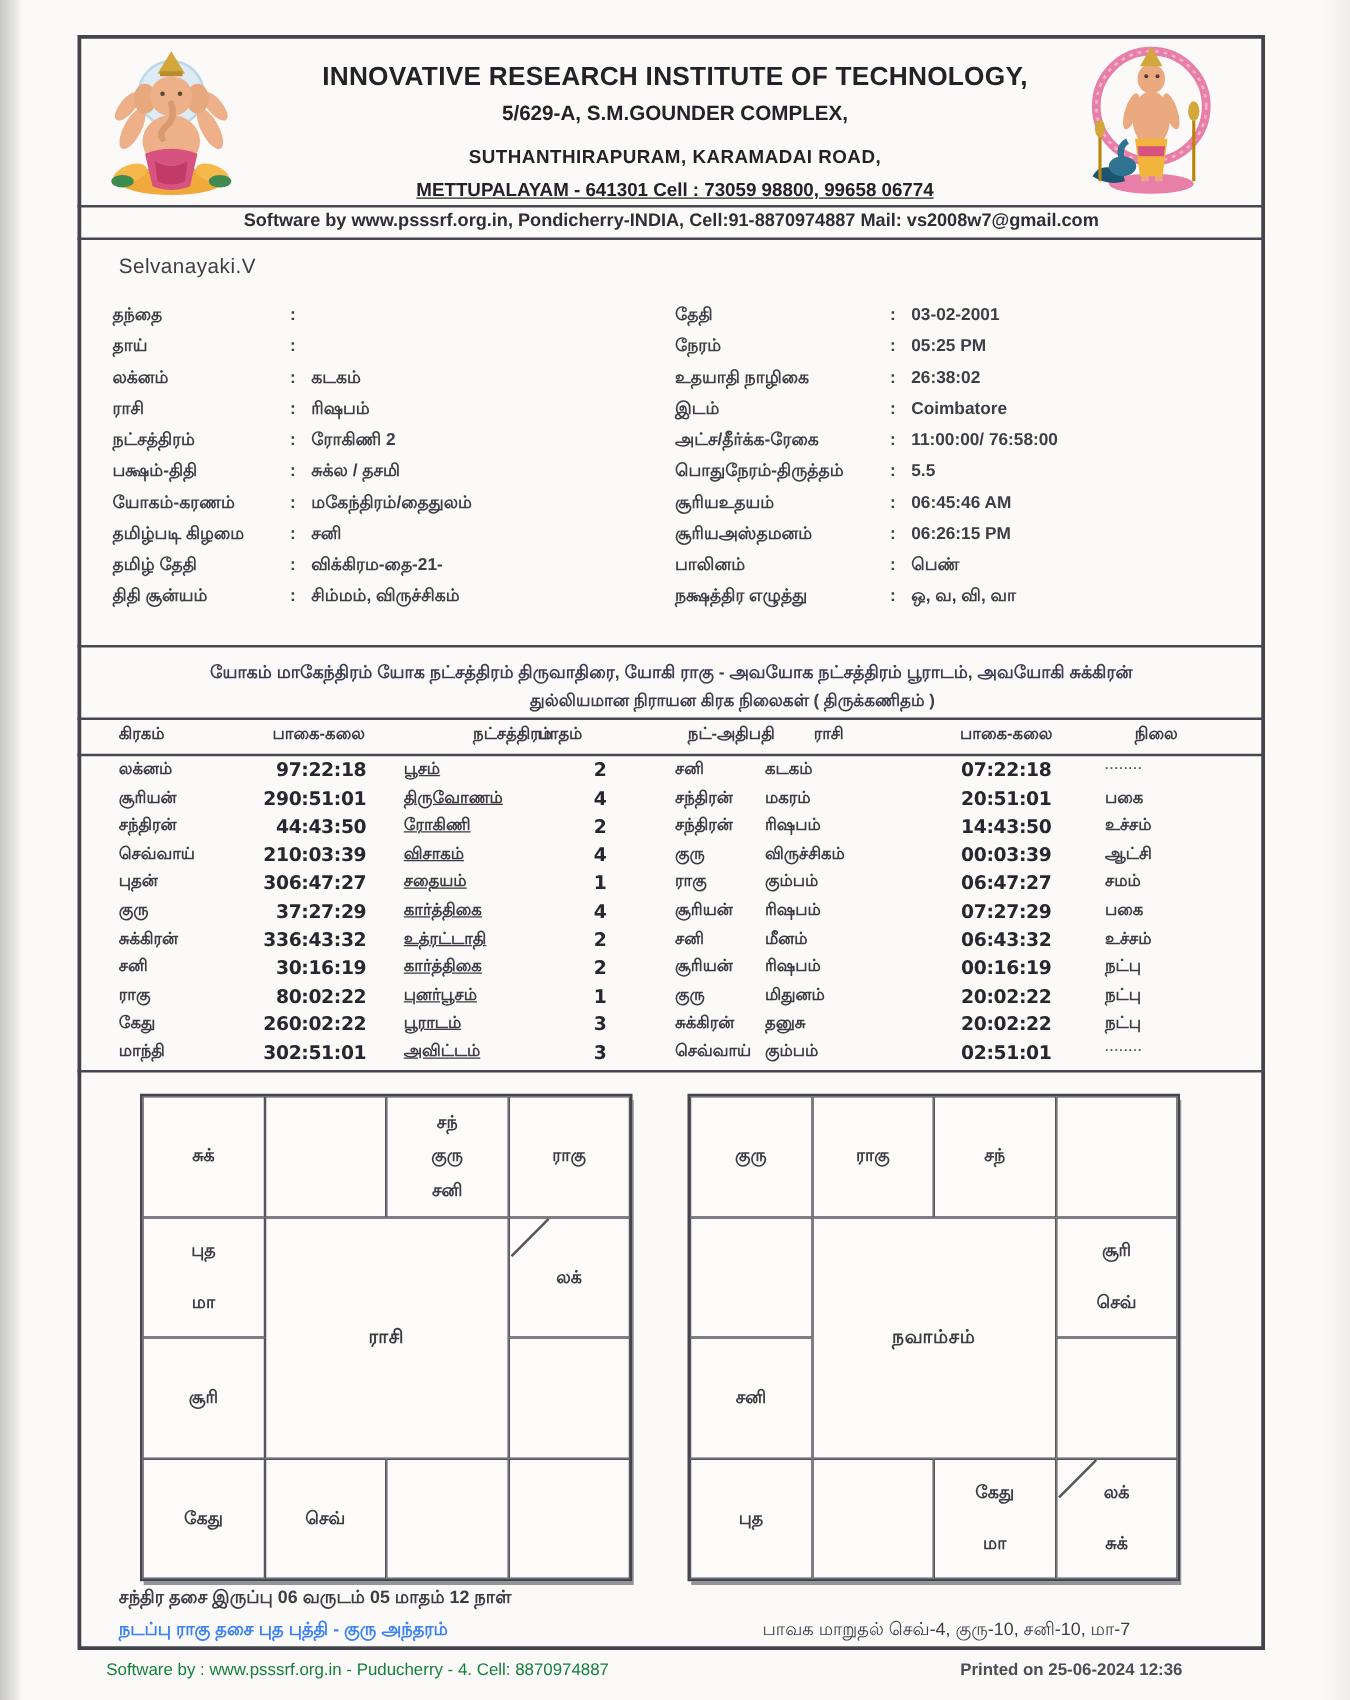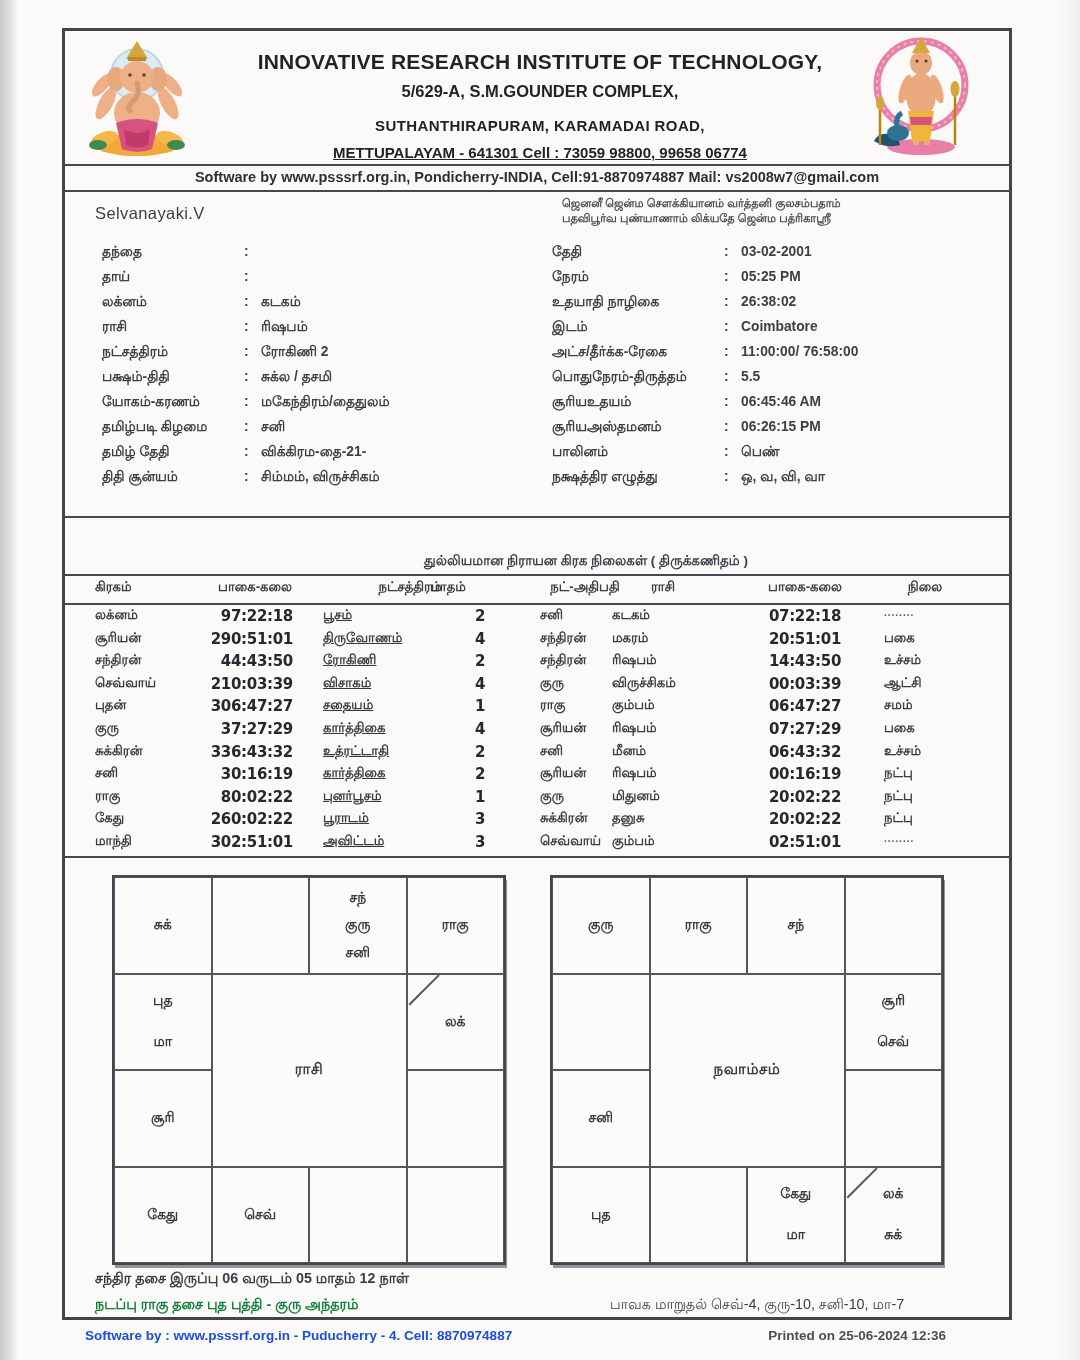--- a/index.html
+++ b/index.html
@@ -25,21 +25,21 @@
   .addr3 { position:absolute; top:144px; font-size:15px; font-weight:bold; width:100%;text-decoration:underline; }
   .software-line { position:absolute; left:62px; top:169px; width:950px; text-align:center;
     font-size:14.5px; font-weight:600; color:#2e2e35; }
   .deity { position:absolute; top:33px; width:122px; height:128px; }
   .deity.left { left:76px; } .deity.right { left:860px; }
   .person-name { position:absolute; left:95px; top:204px; font-size:16.5px; color:#3d3d44; letter-spacing:.4px; }
   .sloka { position:absolute; left:562px; top:196px; width:370px; font-size:11.3px; font-weight:bold;
     line-height:14.5px; color:#4b4b52; }
   .details { position:absolute; left:0; top:244px; width:1080px; }
   .drow { position:absolute; left:0; width:1080px; height:25px; font-size:13.8px; font-weight:600; color:#3e3e46; }
-  .drow span { position:absolute; white-space:nowrap;margin-left:12px; }
+  .drow span { position:absolute; white-space:nowrap; }
   .dl-label { left:90px; } .dl-colon { left:232px; } .dl-value { left:249px; }
   .dr-label { left:540px; } .dr-colon { left:712px; } .dr-value { left:729px; }
   .yoga1 { position:absolute; left:62px; top:529px; width:950px; text-align:center;
     font-size:14px; font-weight:bold; color:#3d3d52; }
   .yoga2 { position:absolute; left:62px; top:553px; width:1048px; text-align:center;
     font-size:13.5px; font-weight:bold; color:#3d3d4c; }
   .thead { position:absolute; left:0; top:579px; width:1080px; font-size:13.2px; font-weight:bold; color:#3a3a42; }
   .thead span { position:absolute; white-space:nowrap; }
   .h-graha { left:95px; }
   .h-deg1 { left:185px; width:140px; text-align:center; }
@@ -70,23 +70,23 @@
     grid-template-columns:repeat(4,1fr); grid-template-rows:repeat(4,1fr); }
   .ccell { border:1px solid #55555d; position:relative; display:flex; flex-direction:column;
     align-items:center; justify-content:center; font-size:14px; font-weight:600; color:#3b3b44;
     padding:6px 2px; }
   .ccell.multi { justify-content:space-around; }
   .ccenter { grid-area:2/2/4/4; border:1px solid #55555d; display:flex; align-items:center;
     justify-content:center; font-size:15px; font-weight:600; color:#3a3a42; letter-spacing:.5px; }
   .ccell.lagna::before { content:''; position:absolute; left:-5px; top:14px; width:42px; height:1.8px;
     background:#54545c; transform:rotate(-45deg); }
   .dasa1 { position:absolute; left:95px; top:1270px; font-size:14.3px; font-weight:bold; color:#3c3c44; }
-  .dasa2 { position:absolute; left:95px; top:1296px; font-size:14.3px; font-weight:bold; color:#15803d; }
+  .dasa2 { position:absolute; left:95px; top:1296px; font-size:14.3px; font-weight:bold; color:#3b82f6; }
   .dasa3 { position:absolute; left:610px; top:1296px; font-size:14.3px; font-weight:normal; color:#3c3c44; }
-  .footer-left { position:absolute; left:85px; top:1328px; font-size:13.5px; font-weight:700; color:#1d4ed8; }
+  .footer-left { position:absolute; left:85px; top:1328px; font-size:13.5px; font-weight:400; color:#15803d; }
   .footer-right { position:absolute; left:700px; top:1328px; width:246px; text-align:right;
     font-size:13.5px; font-weight:600; color:#4d4d55; }
 </style>
 </head>
 <body>
 
 <div class="page">
   <div class="scan-edge-left"></div>
   <div class="scan-edge-right"></div>
 
@@ -149,24 +149,20 @@
   <div class="header-center">
     <div class="title">INNOVATIVE RESEARCH INSTITUTE OF TECHNOLOGY,</div>
     <div class="addr1">5/629-A, S.M.GOUNDER COMPLEX,</div>
     <div class="addr2">SUTHANTHIRAPURAM,  KARAMADAI ROAD,</div>
     <div class="addr3">METTUPALAYAM - 641301 Cell : 73059 98800, 99658 06774</div>
   </div>
 
   <div class="software-line">Software by www.psssrf.org.in, Pondicherry-INDIA, Cell:91-8870974887 Mail: vs2008w7@gmail.com</div>
 
   <div class="person-name">Selvanayaki.V</div>
-  <div class="sloka">
-    <div>ஜெனனீ ஜென்ம சௌக்கியானம் வர்த்தனி குலசம்பதாம்</div>
-    <div>பதவிபூர்வ புண்யாணாம் லிக்யதே ஜென்ம பத்ரிகாஸ்ரீ</div>
-  </div>
 
   <div class="details" id="details">
       <div class="drow" style="top: 0px;">
         <span class="dl-label">தந்தை</span>
         <span class="dl-colon">:</span>
         <span class="dl-value"></span>
         <span class="dr-label">தேதி</span>
         <span class="dr-colon">:</span>
         <span class="dr-value">03-02-2001</span>
       </div>
@@ -237,20 +233,21 @@
       <div class="drow" style="top: 225px;">
         <span class="dl-label">திதி சூன்யம்</span>
         <span class="dl-colon">:</span>
         <span class="dl-value">சிம்மம், விருச்சிகம்</span>
         <span class="dr-label">நக்ஷத்திர எழுத்து</span>
         <span class="dr-colon">:</span>
         <span class="dr-value">ஒ, வ, வி, வா</span>
       </div>
     </div>
 
+  <div class="yoga1">யோகம் மாகேந்திரம் யோக நட்சத்திரம் திருவாதிரை, யோகி ராகு - அவயோக நட்சத்திரம் பூராடம், அவயோகி சுக்கிரன்</div>
   <div class="yoga2">துல்லியமான நிராயன கிரக நிலைகள் ( திருக்கணிதம் )</div>
 
   <div class="thead">
     <span class="h-graha">கிரகம்</span>
     <span class="h-deg1">பாகை-கலை</span>
     <span class="h-naksh">நட்சத்திரம்</span>
     <span class="h-padam">பாதம்</span>
     <span class="h-adhi">நட்-அதிபதி</span>
     <span class="h-rasi">ராசி</span>
     <span class="h-deg2">பாகை-கலை</span>

